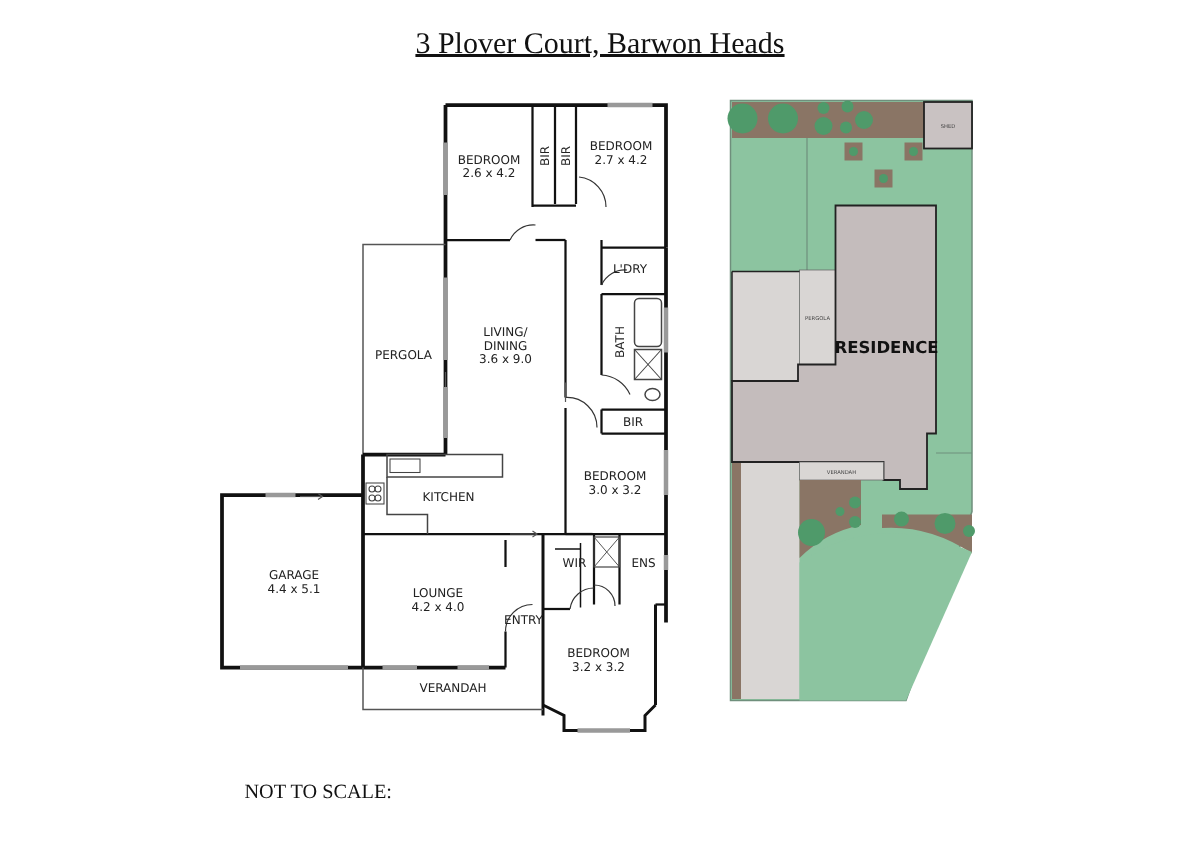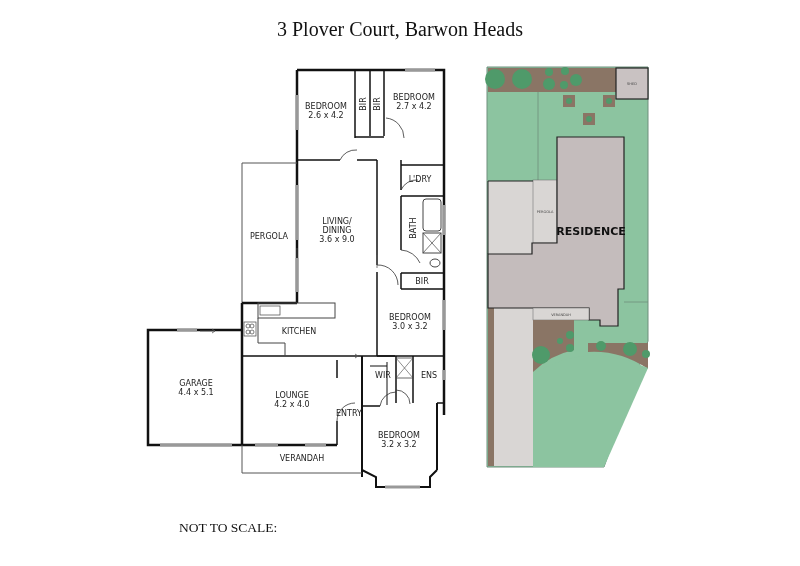--- a/index.html
+++ b/index.html
@@ -1,18 +1,18 @@
 <!DOCTYPE html>
 <html><head>
 <meta charset="utf-8">
 <style>
   html,body{margin:0;padding:0;background:#fff;}
   body{width:800px;height:566px;position:relative;overflow:hidden;font-family:"DejaVu Sans",sans-serif;}
-  .title{position:absolute;left:0;width:800px;top:18px;text-align:center;font-family:"Liberation Serif","DejaVu Serif",serif;font-size:20px;color:#111;}
-  .footer{position:absolute;left:179px;top:520px;font-family:"Liberation Serif","DejaVu Serif",serif;font-size:13.5px;color:#111;line-height:15px;}
+  .title{position:absolute;left:0;width:800px;top:18px;text-align:center;font-family:"Liberation Serif","DejaVu Serif",serif;font-size:20px;color:#111;text-decoration:underline;}
+  .footer{position:absolute;left:163px;top:520px;font-family:"Liberation Serif","DejaVu Serif",serif;font-size:13.5px;color:#111;line-height:15px;}
   svg{position:absolute;left:0;top:0;}
   .lbl{font-family:"DejaVu Sans",sans-serif;font-size:8px;fill:#222;text-anchor:middle;}
   .slbl{font-family:"DejaVu Sans",sans-serif;font-size:3.5px;fill:#444;text-anchor:middle;}
   .res{font-family:"DejaVu Sans",sans-serif;font-size:11px;font-weight:bold;fill:#111;text-anchor:middle;}
 </style>
 </head>
 <body>
 
 <div class="title">3 Plover Court, Barwon Heads</div>
 

